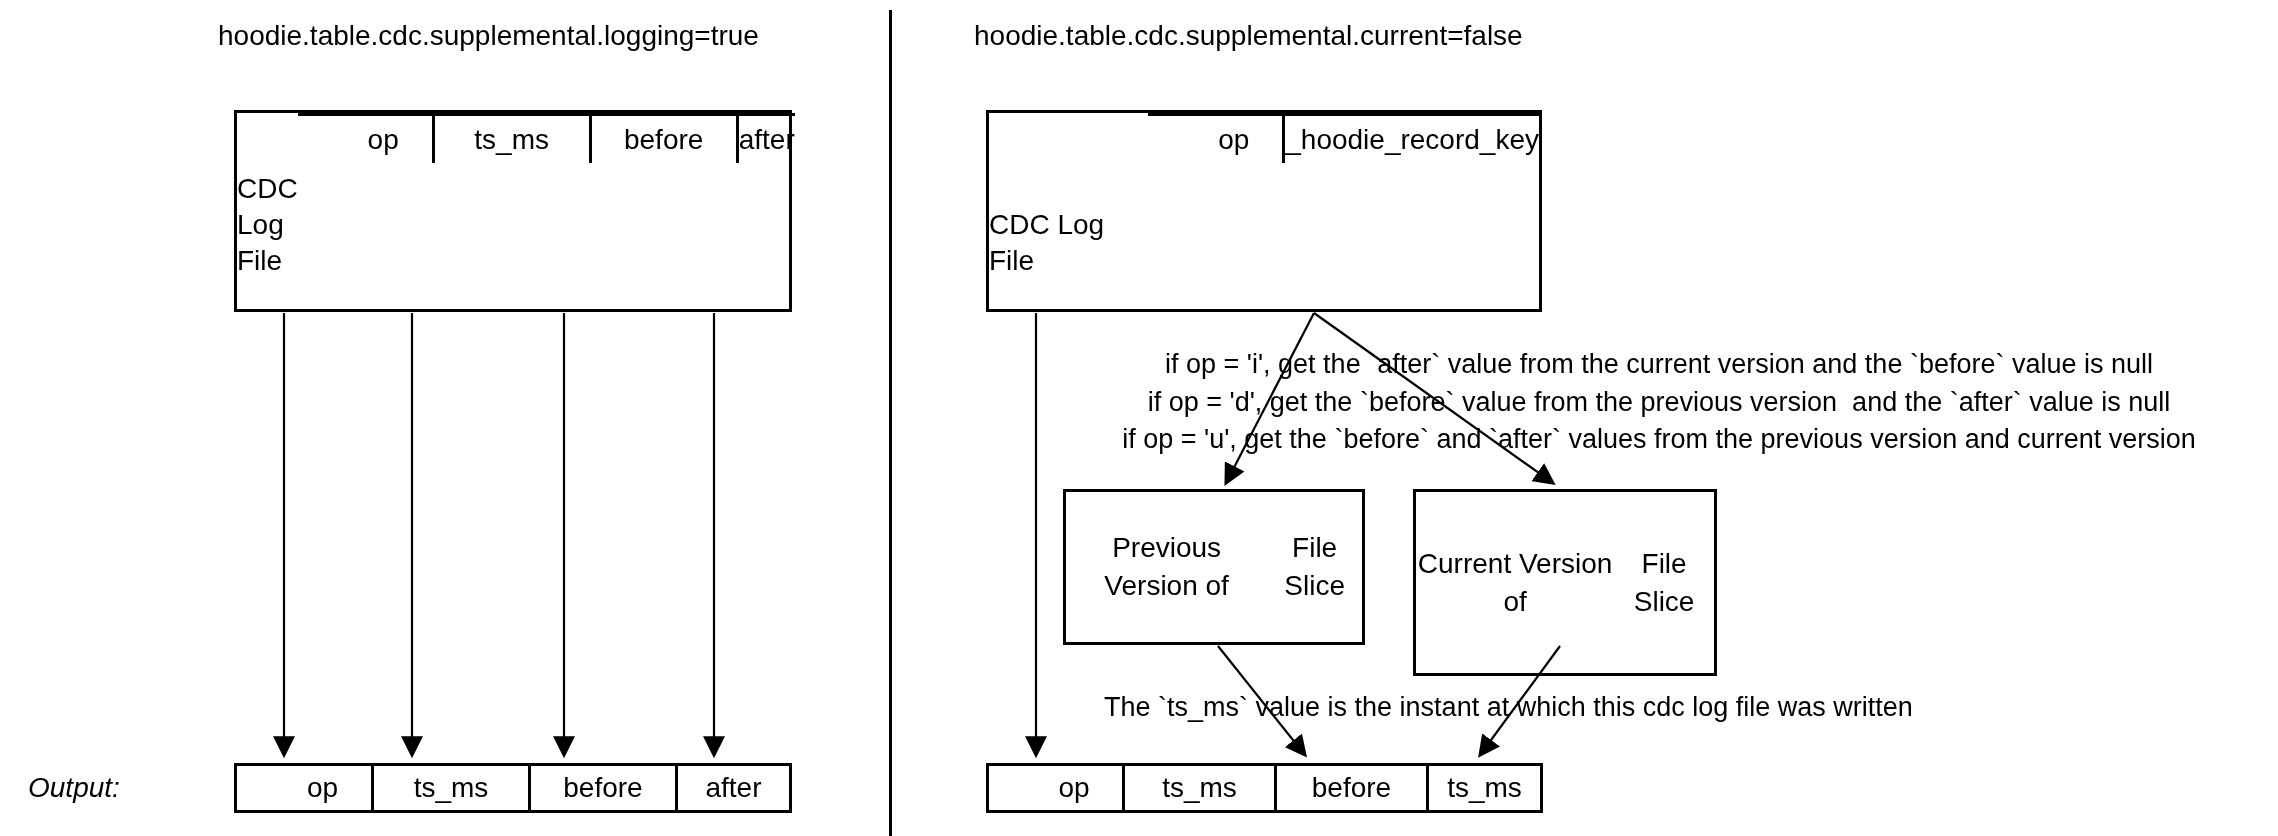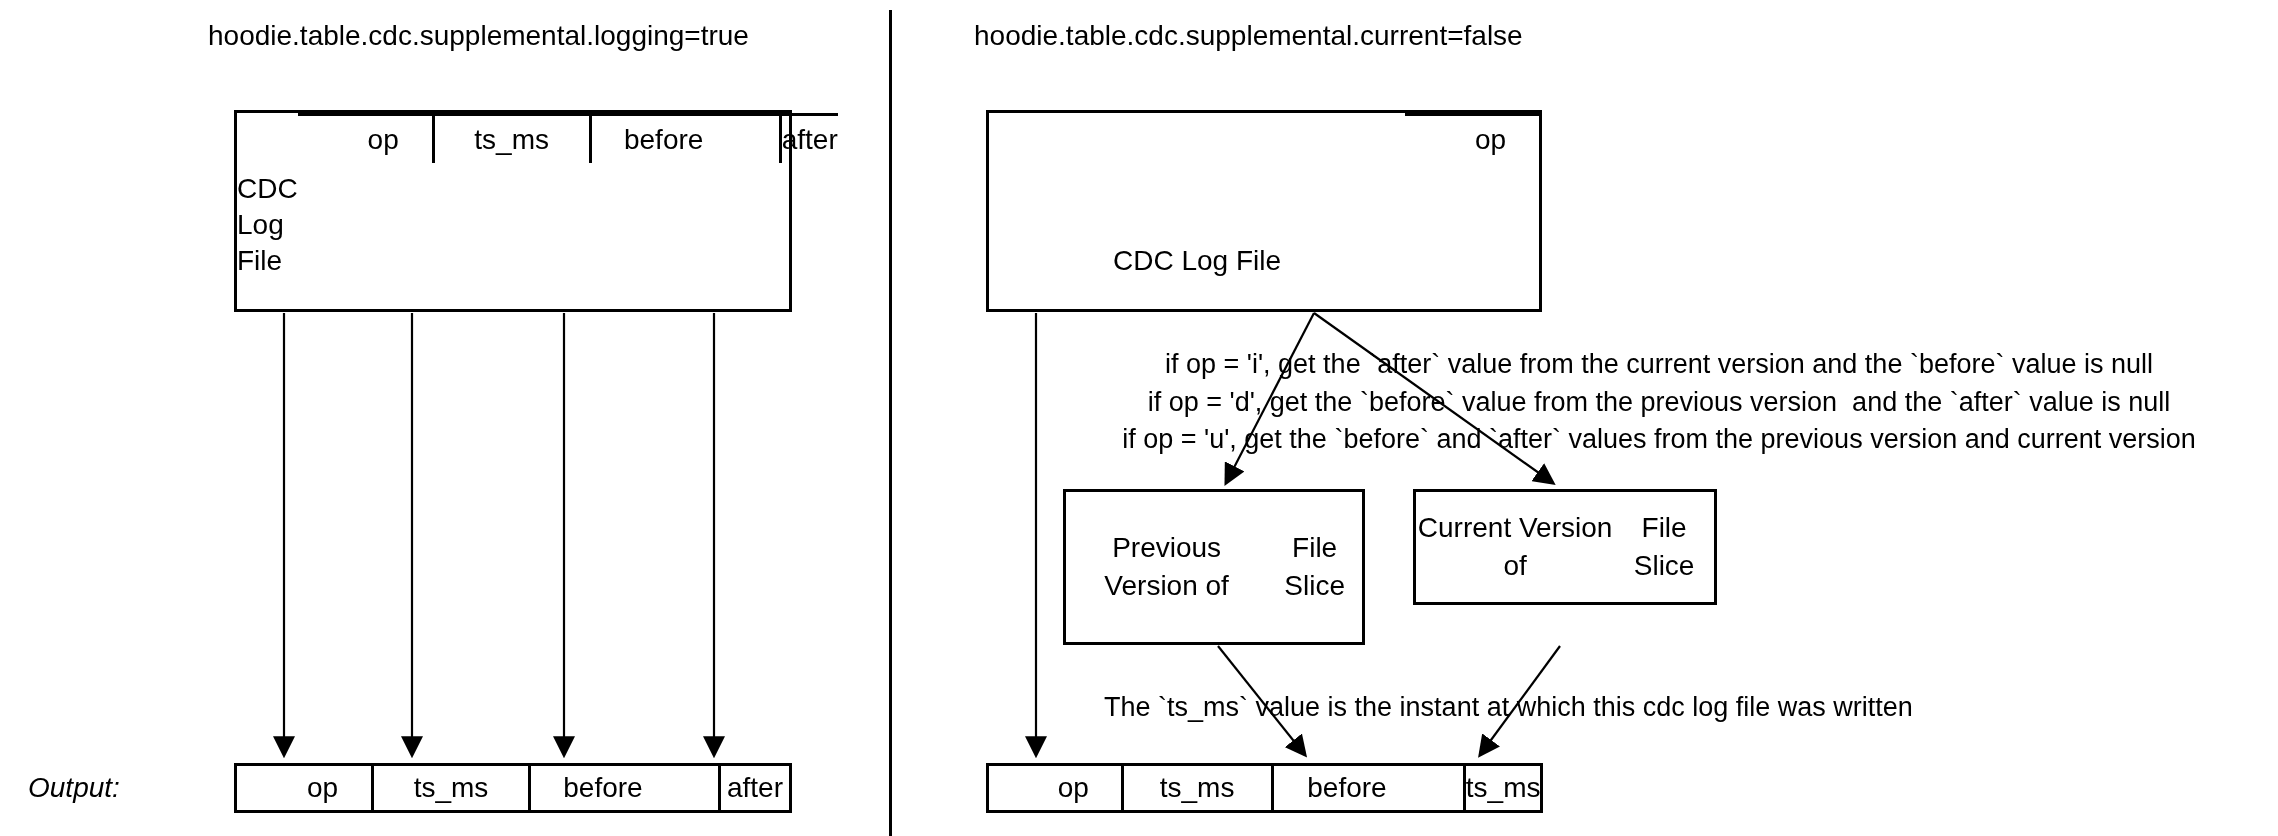--- a/index.html
+++ b/index.html
@@ -46,21 +46,21 @@
     display: flex;
     align-items: center;
     justify-content: center;
     border-left: 3px solid #000000;
     box-sizing: border-box;
     font-size: 28px;
     white-space: pre;
     overflow: hidden;
   }
   .cell:first-child { border-left: none; }
-  .grow { flex: 1 1 auto; margin-left: 43px; }
+  .grow { flex: 1 1 auto; }
   .slice-box {
     display: flex;
     flex-direction: row;
     align-items: center;
     justify-content: center;
     text-align: center;
     font-size: 28px;
     line-height: 38px;
   }
   .rules {
@@ -88,55 +88,56 @@
     left: 0; top: 0;
     pointer-events: none;
   }
   #arrow-layer line { stroke: #000000; stroke-width: 2.2; }
 </style>
 </head>
 <body>
 
 <div id="canvas">
 
-  <div class="abs title" style="left:208px; top:20px;">hoodie.table.cdc.supplemental.logging=true</div>
+  <div class="abs title" style="left:218px; top:20px;">hoodie.table.cdc.supplemental.logging=true</div>
 
   <div class="abs title" style="left:974px; top:20px;">hoodie.table.cdc.supplemental.current=false</div>
 
   <div class="divider" style="left:889px; top:10px; width:3px; height:826px;"></div>
 
   <div class="box cdc-box" style="left:234px; top:110px; width:558px; height:202px;">
     <div class="cdc-header">CDC Log File</div>
     <div class="cells">
       <div class="cell" style="width:97px;">op</div>
       <div class="cell" style="width:157px;">ts_ms</div>
       <div class="cell" style="width:147px;">before</div>
       <div class="cell grow">after</div>
     </div>
   </div>
 
   <div class="box cdc-box" style="left:986px; top:110px; width:556px; height:202px;">
     <div class="cdc-header">CDC Log File</div>
     <div class="cells">
       <div class="cell" style="width:97px;">op</div>
+      <div class="cell grow">_hoodie_record_key</div>
     </div>
   </div>
 
   <div class="abs rules" style="left:891px; top:346px; width:1536px;">
     <div class="rule-line">if op = 'i', get the `after` value from the current version and the `before` value is null</div>
     <div class="rule-line">if op = 'd', get the `before` value from the previous version  and the `after` value is null</div>
     <div class="rule-line">if op = 'u', get the `before` and `after` values from the previous version and current version</div>
   </div>
 
   <div class="box slice-box" style="left:1063px; top:489px; width:302px; height:156px;">
     <div>Previous Version of</div>
     <div>File Slice</div>
   </div>
 
-  <div class="box slice-box" style="left:1413px; top:489px; width:304px; height:116px;">
+  <div class="box slice-box" style="left:1413px; top:489px; width:304px; height:187px;">
     <div>Current Version of</div>
     <div>File Slice</div>
   </div>
 
   <div class="abs note" style="left:1104px; top:689px;text-align:center;">The `ts_ms` value is the instant at which this cdc log file was written</div>
 
   <div class="abs output-label" style="left:28px; top:770px;font-style:italic;">Output:</div>
 
   <div class="box" style="left:234px; top:763px; width:558px; height:50px;">
     <div class="cells cells-standalone">

